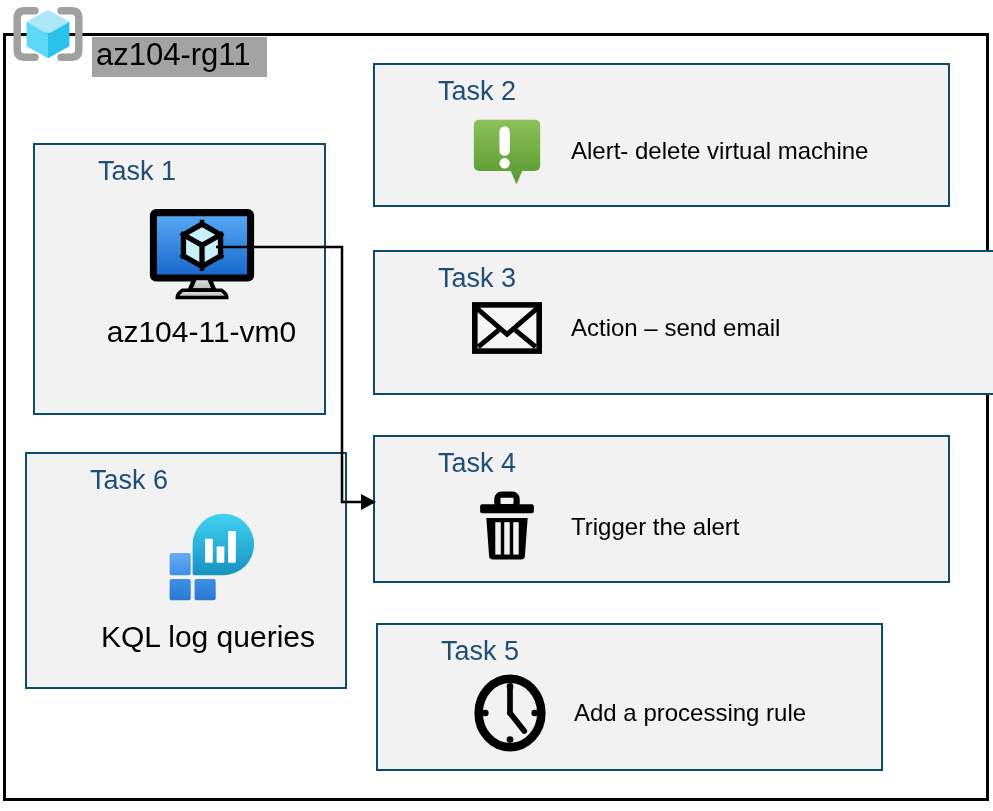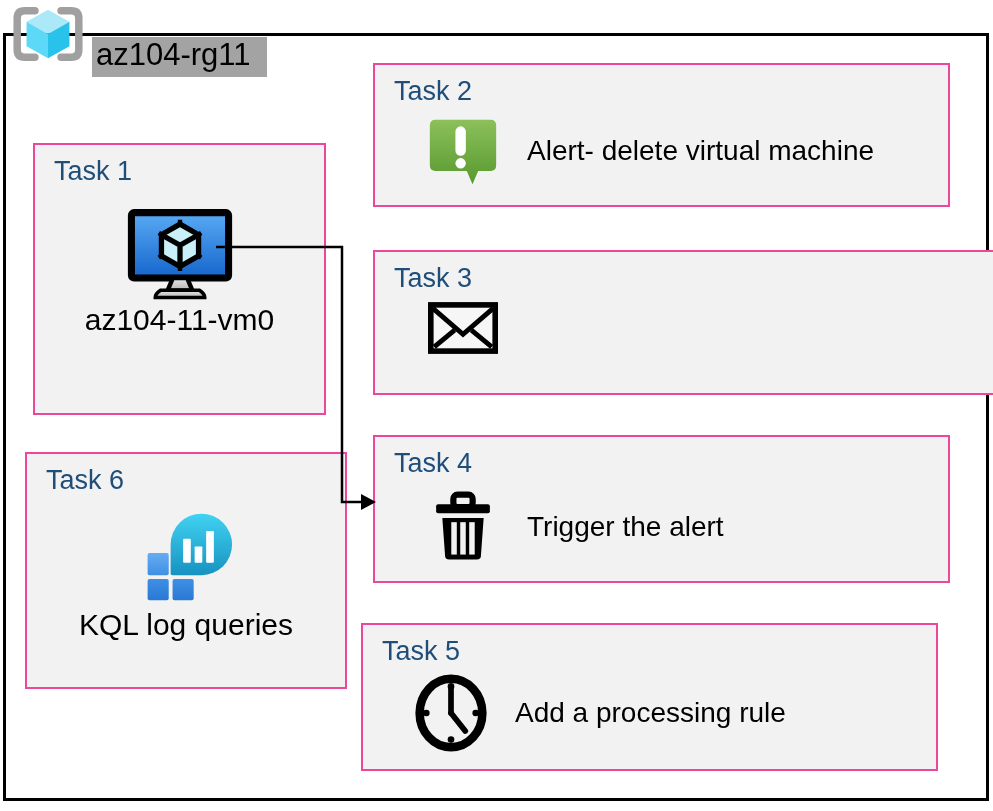--- a/index.html
+++ b/index.html
@@ -12,31 +12,31 @@
     border:3px solid #000; box-sizing:border-box; background:#fff;
   }
   .rg-icon { position:absolute; left:6px; top:4px; z-index:4; }
   .rg-title {
     position:absolute; left:92px; top:13px; z-index:4;
     font-size:31px; color:#000; background:#a3a3a3; padding:0 16px 4px 4px;
     white-space:nowrap;
     margin-top:24px;
   }
   .task-box {
-    position:absolute; background:#F2F2F2; border:2px solid #ec4899;
-    box-sizing:border-box; z-index:1;
+    position:absolute; background:#F2F2F2; border:2px solid #0c4a6e;
+    box-sizing:border-box; z-index:1;padding-left:44px;
   }
   .task-heading {
     color:#1F4E79; font-size:27px; margin:10px 0 0 19px; line-height:1.25;
   }
   .row { display:flex; align-items:center; margin:5px 0 0 48px; }
   .icon-cell { width:80px; display:flex; justify-content:center; align-items:center; }
-  .item-label { margin-left:24px; font-size:28px; color:#000; white-space:nowrap; }
+  .item-label { margin-left:24px; font-size:24px; color:#000; white-space:nowrap; }
   .center-icon { display:flex; justify-content:center; margin-top:20px; }
-  .center-label { text-align:center; font-size:30px; color:#000; margin-top:2px; }
+  .center-label { text-align:center; font-size:30px; color:#000; margin-top:14px; }
   .t6 .center-icon { margin-top:8px; }
   .connector { position:absolute; left:0; top:0; z-index:5; pointer-events:none; }
 </style>
 </head>
 <body>
 
 <div class="canvas">
 
   <div class="outer-box"></div>
 
@@ -131,41 +131,42 @@
   <div class="task-box" style="left:373px; top:250px; width:649px; height:145px;">
     <div class="task-heading">Task 3</div>
     <div class="row">
       <div class="icon-cell">
         <svg width="70" height="54" viewBox="0 0 100 74">
           <rect x="4" y="4" width="92" height="66" fill="#F6F6F6" stroke="#000" stroke-width="8"></rect>
           <path d="M7 9 L50 46 L93 9" fill="none" stroke="#000" stroke-width="7"></path>
           <path d="M9 64 L38 40 M91 64 L62 40" fill="none" stroke="#000" stroke-width="7"></path>
         </svg>
       </div>
+      <div class="item-label">Action – send email</div>
     </div>
   </div>
 
   <div class="task-box" style="left:373px; top:435px; width:577px; height:148px;">
     <div class="task-heading">Task 4</div>
     <div class="row" style="margin-top:2px;align-items:center;">
       <div class="icon-cell">
         <svg width="62" height="88" viewBox="0 0 90 102">
           <rect x="31" y="4" width="28" height="18" rx="6" fill="none" stroke="#000" stroke-width="9"></rect>
           <rect x="6" y="18" width="78" height="13" rx="3" fill="#000"></rect>
           <path d="M15 38 H75 L71 93 Q71 98 65 98 H25 Q19 98 19 93 Z" fill="#000"></path>
           <rect x="28" y="44" width="8" height="47" fill="#F2F2F2"></rect>
           <rect x="41" y="44" width="8" height="47" fill="#F2F2F2"></rect>
           <rect x="54" y="44" width="8" height="47" fill="#F2F2F2"></rect>
         </svg>
       </div>
       <div class="item-label">Trigger the alert</div>
     </div>
   </div>
 
-  <div class="task-box" style="left:361px; top:623px; width:577px; height:148px;">
+  <div class="task-box" style="left:376px; top:623px; width:507px; height:148px;">
     <div class="task-heading">Task 5</div>
     <div class="row" style="margin-top:4px;">
       <div class="icon-cell">
         <svg width="76" height="80" viewBox="0 0 80 84">
           <ellipse cx="40" cy="42" rx="33" ry="36" fill="none" stroke="#000" stroke-width="9"></ellipse>
           <circle cx="14" cy="42" r="3.5" fill="#000"></circle>
           <circle cx="66" cy="42" r="3.5" fill="#000"></circle>
           <circle cx="40" cy="70" r="3.5" fill="#000"></circle>
           <circle cx="40" cy="14" r="3.5" fill="#000"></circle>
           <path d="M40 42 V16" stroke="#000" stroke-width="6" stroke-linecap="round"></path>

